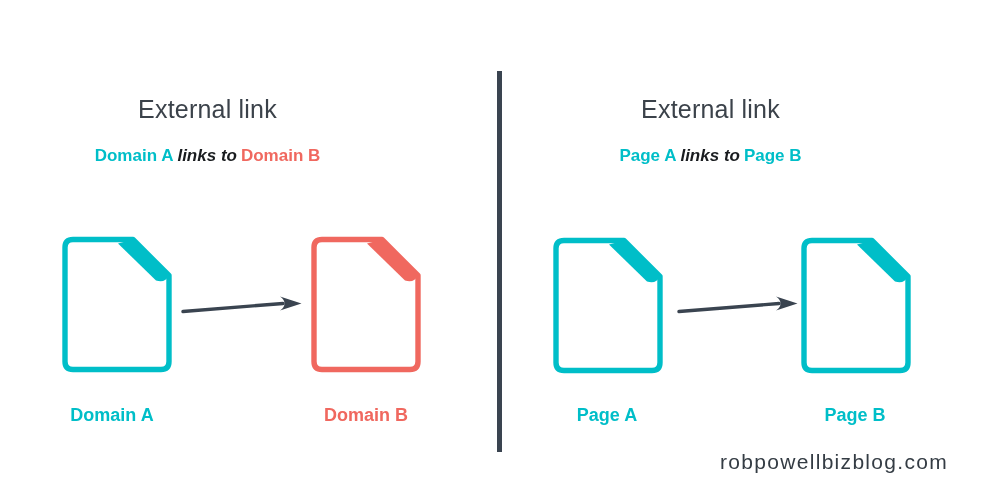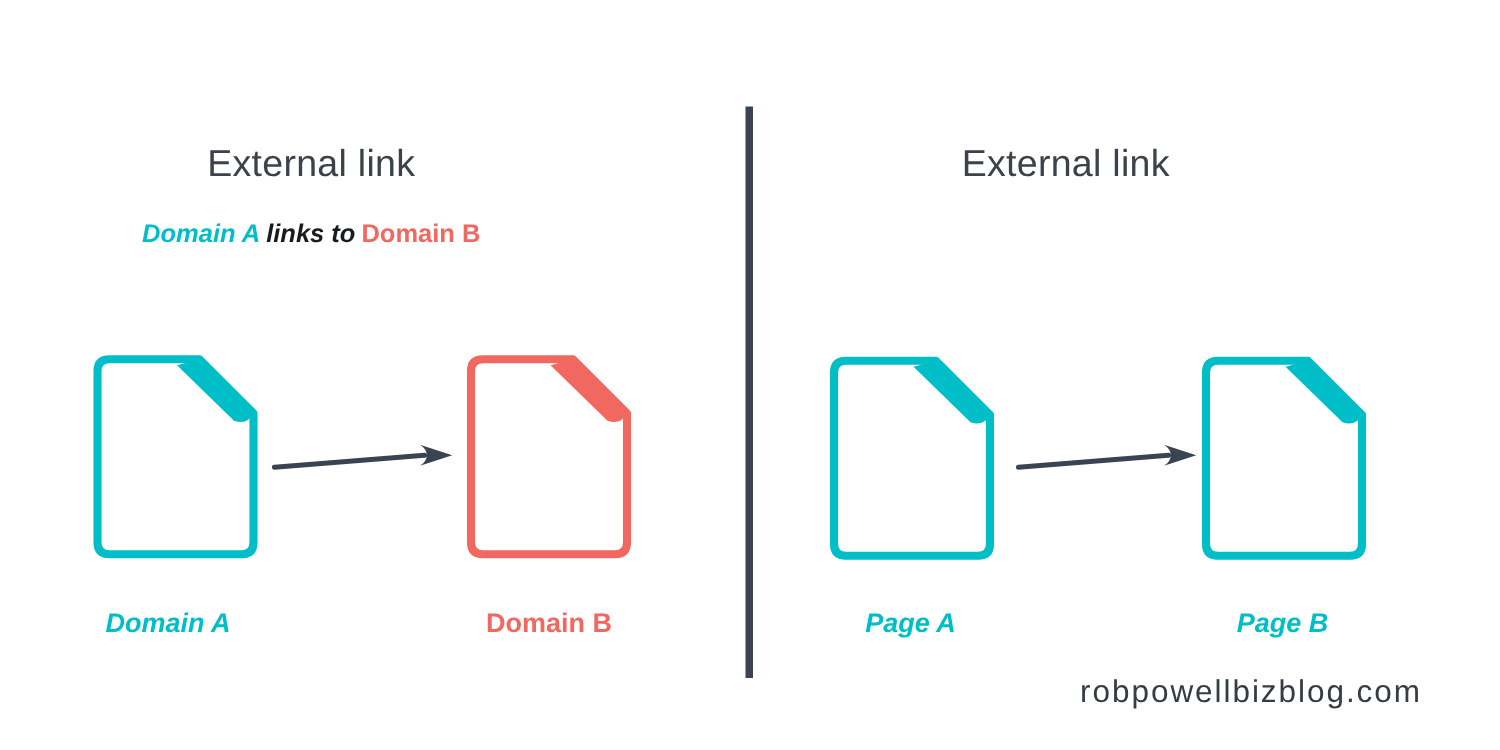--- a/index.html
+++ b/index.html
@@ -46,21 +46,21 @@
     position: absolute;
     top: 130px;
     left: 0;
     width: 100%;
     text-align: center;
     font-size: 17px;
     font-weight: 700;
     color: var(--body);
   }
   .subtitle .mid { margin: 0 4px; color: var(--body); font-style: italic; }
-  .teal-text { color: var(--teal); font-style: italic; }
+  .teal-text { color: var(--teal); }
   .red-text  { color: var(--red); }
 
   .doc {
     position: absolute;
     width: 110px;
     height: 137px;
   }
   .doc svg { display: block; width: 110px; height: 137px; }
   .doc .outline { fill: #fff; stroke-width: 5.4; stroke-linejoin: round; }
   .doc.teal .outline { stroke: var(--teal); }
@@ -140,20 +140,21 @@
     </div>
 
     <div class="doc-label teal-text label-a">Domain A</div>
     <div class="doc-label red-text label-b">Domain B</div>
   </section>
 
   <div class="divider"></div>
 
   <section class="panel right">
     <h2 class="title">External link</h2>
+    <p class="subtitle"><span class="teal-text">Page A</span><span class="mid">links to</span><span class="teal-text">Page B</span></p>
 
     <div class="doc teal doc-a">
       <svg viewBox="0 0 110 136" aria-hidden="true">
         <path class="outline" d="M11 3 H71 L107 39 V125 Q107 133 99 133 H11 Q3 133 3 125 V11 Q3 3 11 3 Z"></path>
         <path class="fold" d="M56 7 L71 3 L107 39 Q103 47 94 44 Z"></path>
       </svg>
     </div>
 
     <div class="arrow">
       <svg viewBox="0 0 124 28" aria-hidden="true">

